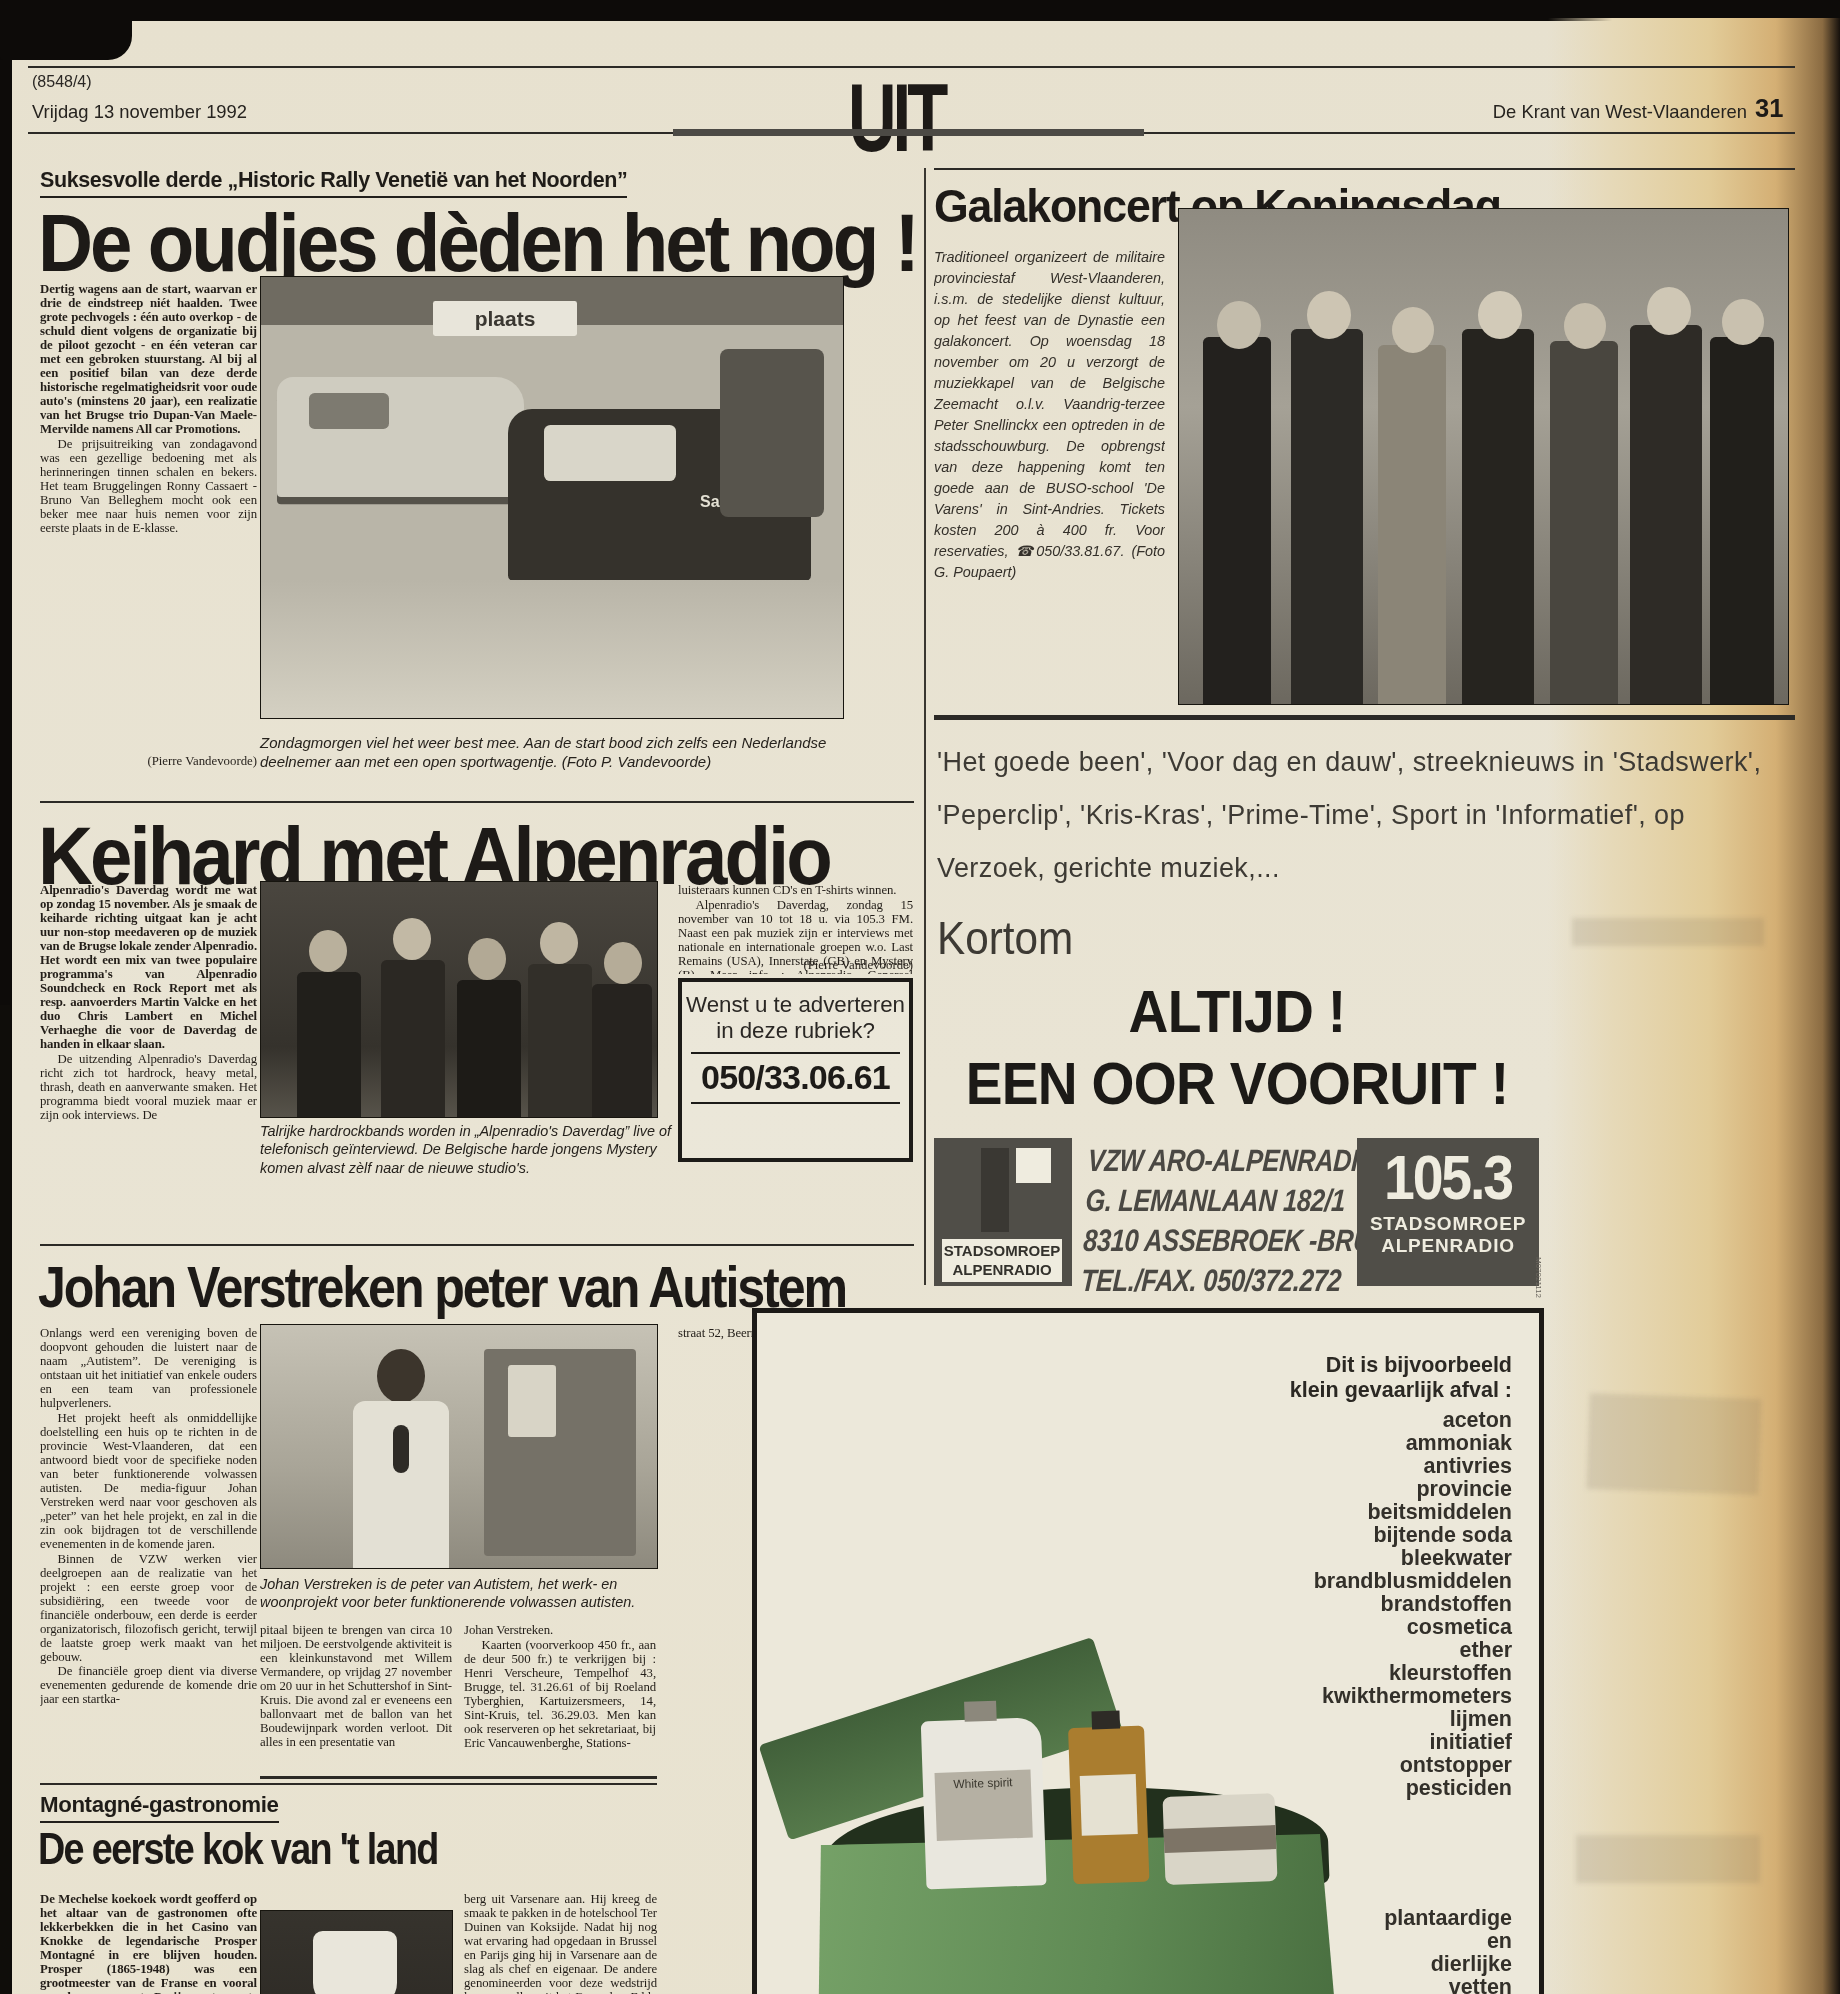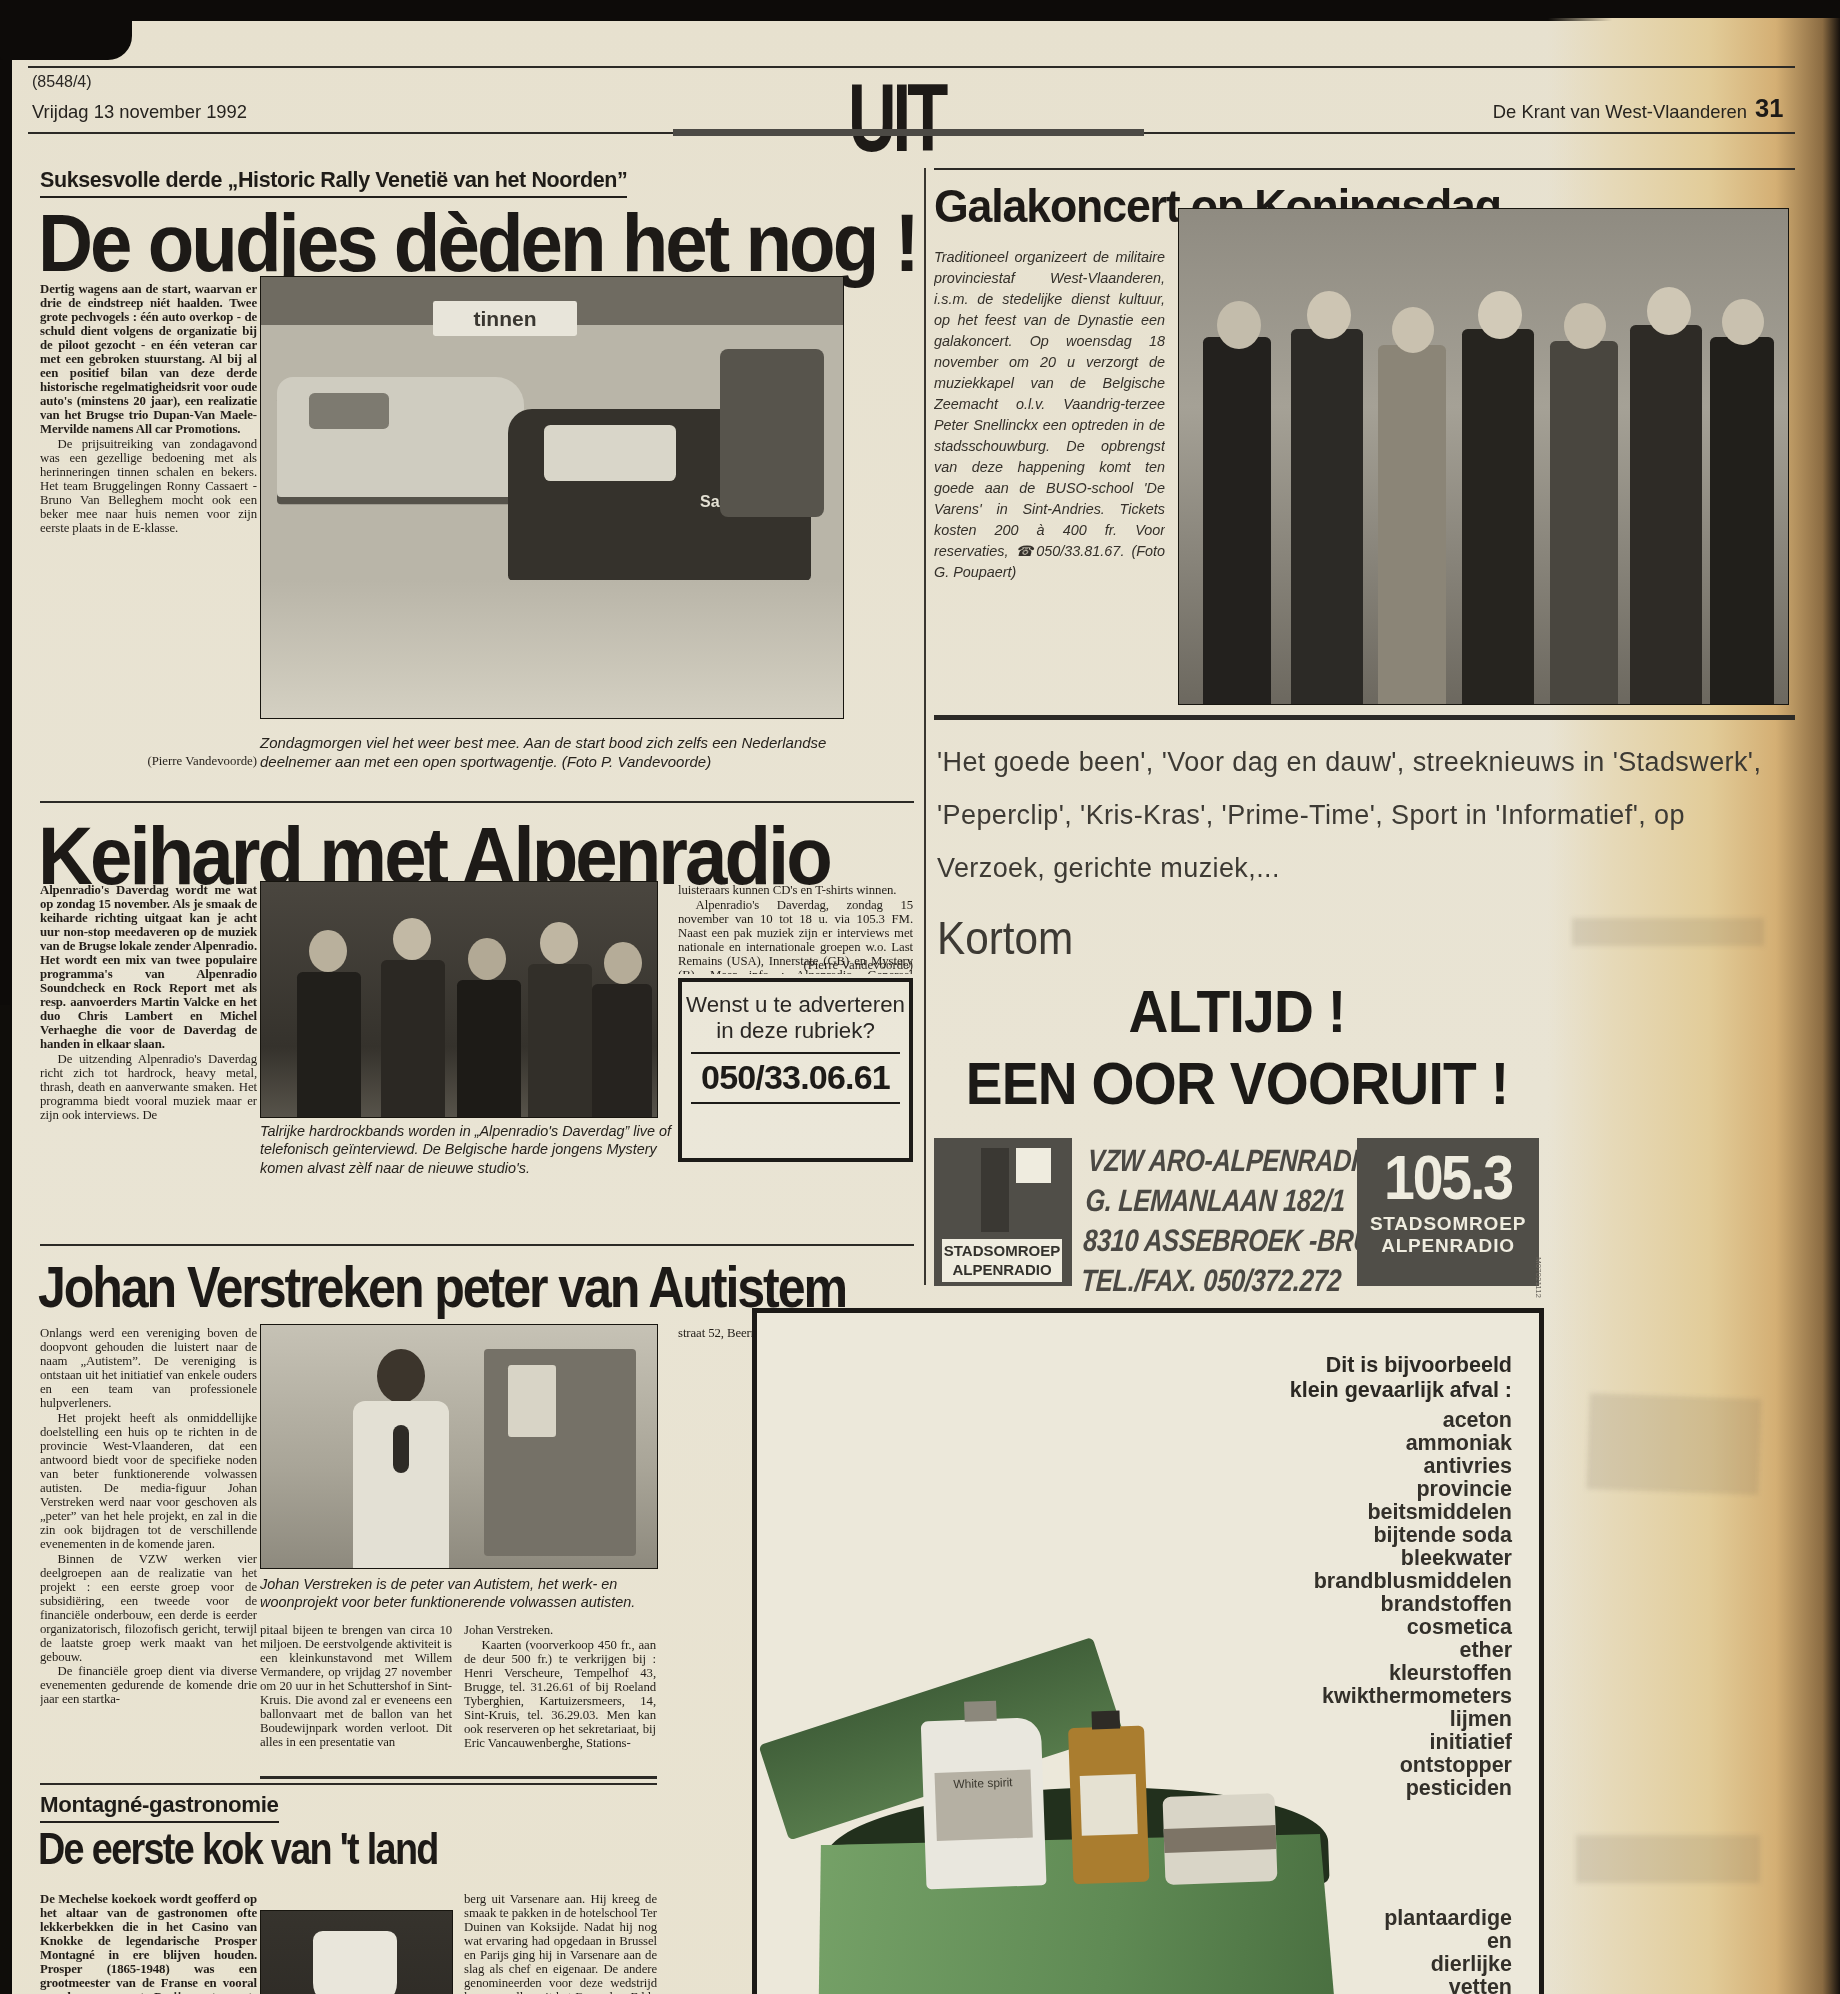--- a/index.html
+++ b/index.html
@@ -85,21 +85,21 @@
   </div>
   <div class="abs hl" style="left:38px;top:196px;font-size:82px;letter-spacing:-3.2px;transform:scaleX(.93);">De oudjes dèden het nog !</div>
   <div class="abs serif-body lead-bold" style="left:40px;top:282px;width:217px;height:506px;">
       <div class="para">Dertig wagens aan de start, waarvan er drie de eindstreep niét haalden. Twee grote pechvogels : één auto overkop - de schuld dient volgens de organizatie bij de piloot gezocht - en één veteran car met een gebroken stuurstang. Al bij al een positief bilan van deze derde historische regelmatigheidsrit voor oude auto's (minstens 20 jaar), een realizatie van het Brugse trio Dupan-Van Maele-Mervilde namens All car Promotions.</div>
       <div class="para">De prijsuitreiking van zondagavond was een gezellige bedoening met als herinneringen tinnen schalen en bekers. Het team Bruggelingen Ronny Cassaert - Bruno Van Belleghem mocht ook een beker mee naar huis nemen voor zijn eerste plaats in de E-klasse.</div>
     </div>
   <div class="abs byline" style="left:40px;top:752px;width:217px;">(Pierre Vandevoorde)</div>
 
   <div class="abs photo" style="left:260px;top:276px;width:582px;height:441px;background:linear-gradient(180deg,#a9a successive596 0%,#b3afa2 0%,#8f8b7f 55%,#c9c5b8 100%);">
     <div class="abs" style="left:0;top:0;width:100%;height:48px;background:#6f6b61;"></div>
-    <div class="abs" style="left:172px;top:24px;width:144px;height:35px;background:#e8e5da;border-radius:2.4px;text-align:center;font-weight:700;font-size:21px;color:#3a3731;line-height:35px;">tinnen</div>
+    <div class="abs" style="left:172px;top:24px;width:144px;height:35px;background:#e8e5da;border-radius:2.4px;text-align:center;font-weight:700;font-size:21px;color:#3a3731;line-height:35px;">plaats</div>
     <div class="abs" style="left:16px;top:100px;width:247px;height:120px;background:#cfccc0;border-radius:16px 28px 4px 4px;box-shadow:0 7.2px 0 #55524a;"></div>
     <div class="abs" style="left:48px;top:116px;width:80px;height:36px;background:#7d7a70;border-radius:5.6px;"></div>
     <div class="abs" style="left:247px;top:132px;width:303px;height:172px;background:#35322c;border-radius:24px 48px 5.6px 5.6px;">
       <div class="abs" style="left:36px;top:16px;width:132px;height:56px;background:#d9d6c9;border-radius:6.4px;"></div>
       <div class="abs" style="left:192px;top:84px;font-size:16px;color:#e4e1d4;font-weight:700;">Saxon</div>
     </div>
     <div class="abs" style="left:0px;top:303px;width:582px;height:138px;background:linear-gradient(180deg,#b9b5a8,#d4d0c2);"></div>
     <div class="abs" style="left:459px;top:72px;width:104px;height:168px;background:#57544c;border-radius:8px;"></div>
   </div>
   <div class="abs cap" style="left:260px;top:733px;width:638px;">Zondagmorgen viel het weer best mee. Aan de start bood zich zelfs een Nederlandse deelnemer aan met een open sportwagentje. (Foto P. Vandevoorde)</div>

